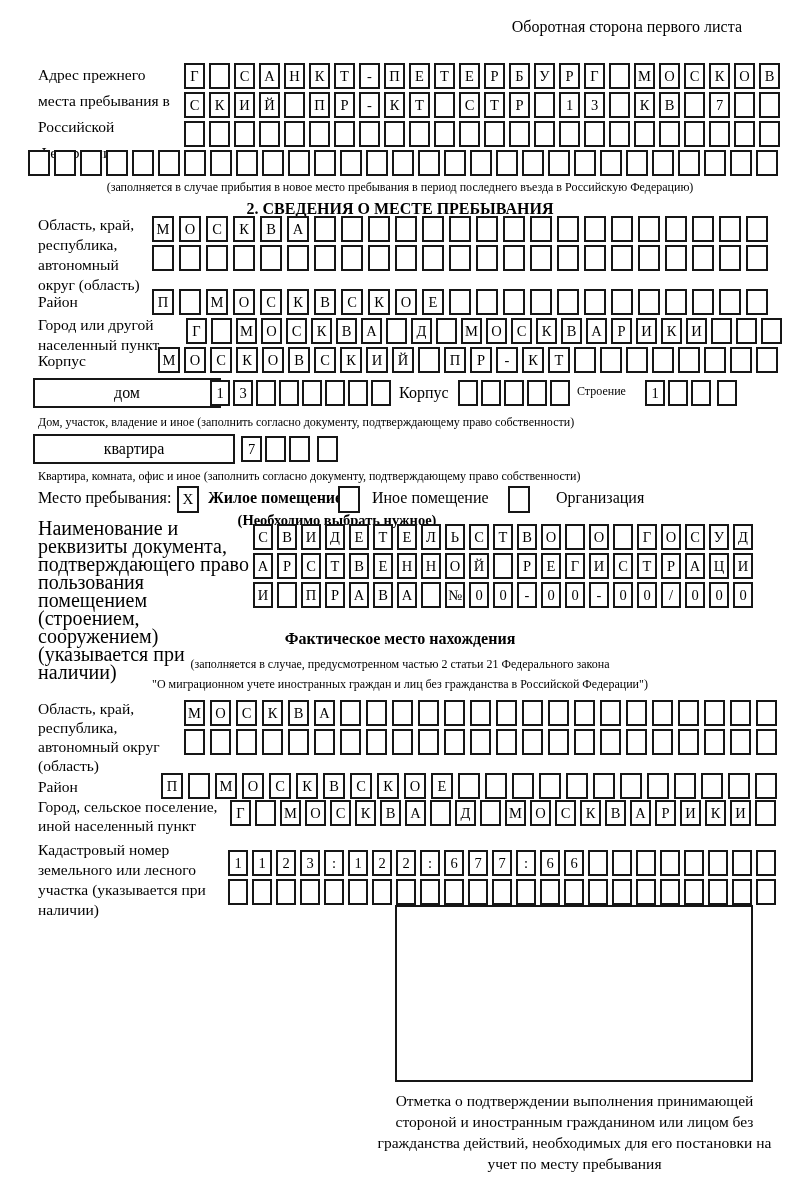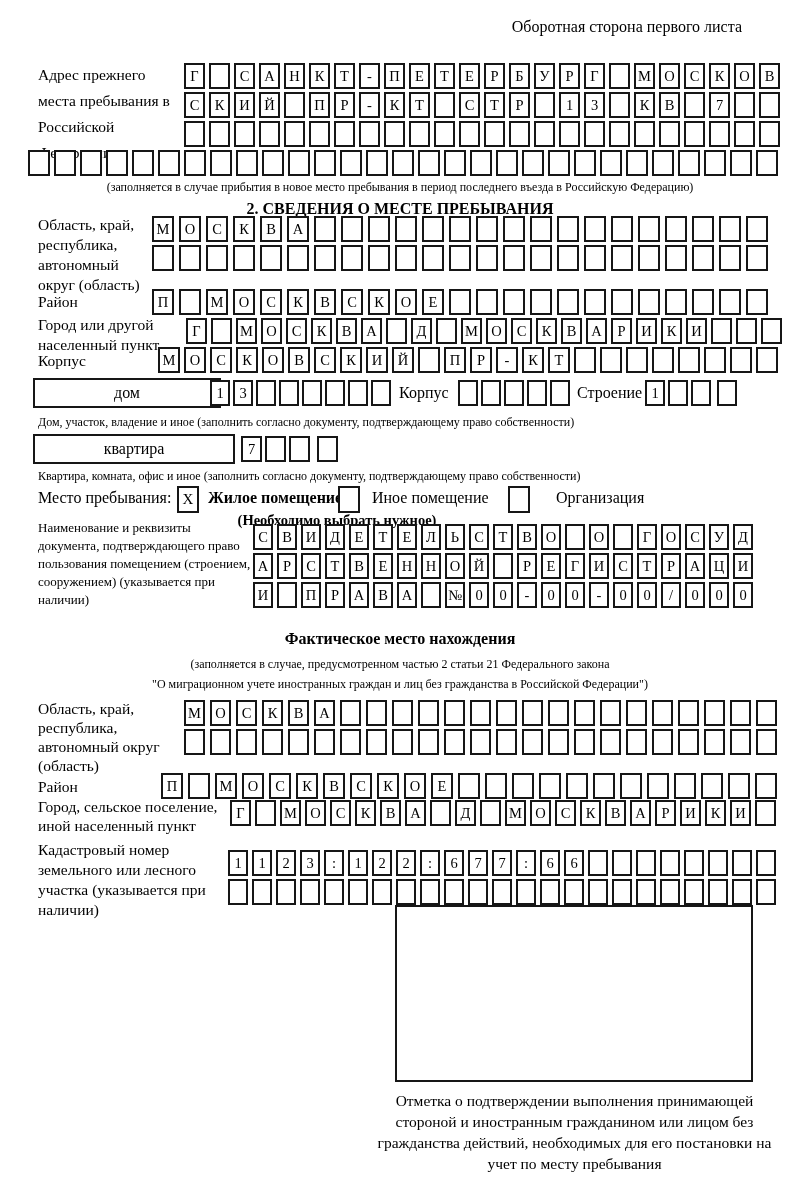--- a/index.html
+++ b/index.html
@@ -299,21 +299,21 @@
       <span class="cell"></span>
     </div>
   <div class="abs" style="left:399px;top:384px;font-size:16px;">Корпус</div>
   <div class="abs cells" style="left:458px;top:380px;--cw:20px;--gap:3px;">
       <span class="cell"></span>
       <span class="cell"></span>
       <span class="cell"></span>
       <span class="cell"></span>
       <span class="cell"></span>
     </div>
-  <div class="abs" style="left:577px;top:384px;font-size:16px;">Строение</div>
+  <div class="abs" style="left:577px;top:384px;font-size:12px;">Строение</div>
   <div class="abs cells" style="left:645px;top:380px;--cw:20px;--gap:3px;">
       <span class="cell">1</span>
       <span class="cell"></span>
       <span class="cell"></span>
     </div>
   <div class="abs cells" style="left:717px;top:380px;--cw:20px;--gap:3px;">
       <span class="cell"></span>
     </div>
   <div class="abs boxfield" style="left:33px;top:434px;width:202px;">квартира</div>
 
@@ -330,21 +330,21 @@
 
   <div class="abs" style="left:38px;top:489px;font-size:16px;">Место пребывания:</div>
   <div class="abs checkbox" style="left:177px;top:486px;">X</div>
   <div class="abs" style="left:208px;top:489px;font-size:16px;font-weight:bold;">Жилое помещение</div>
   <div class="abs checkbox" style="left:338px;top:486px;"></div>
   <div class="abs" style="left:372px;top:489px;font-size:16px;">Иное помещение</div>
   <div class="abs checkbox" style="left:508px;top:486px;"></div>
   <div class="abs" style="left:556px;top:489px;font-size:16px;">Организация</div>
   <div class="abs caption center" style="left:237px;top:511px;width:200px;font-size:14.5px;font-weight:bold;">(Необходимо выбрать нужное)</div>
 
-  <div class="abs" style="left:38px;top:519px;width:214px;font-size:13px;line-height:18px;">Наименование и реквизиты документа, подтверждающего право пользования помещением (строением, сооружением) (указывается при наличии)</div>
+  <div class="abs" style="left:38px;top:519px;width:214px;font-size:20px;line-height:18px;">Наименование и реквизиты документа, подтверждающего право пользования помещением (строением, сооружением) (указывается при наличии)</div>
   <div class="abs cells" style="left:253px;top:524px;--cw:20px;--gap:4px;">
       <span class="cell">С</span>
       <span class="cell">В</span>
       <span class="cell">И</span>
       <span class="cell">Д</span>
       <span class="cell">Е</span>
       <span class="cell">Т</span>
       <span class="cell">Е</span>
       <span class="cell">Л</span>
       <span class="cell">Ь</span>

